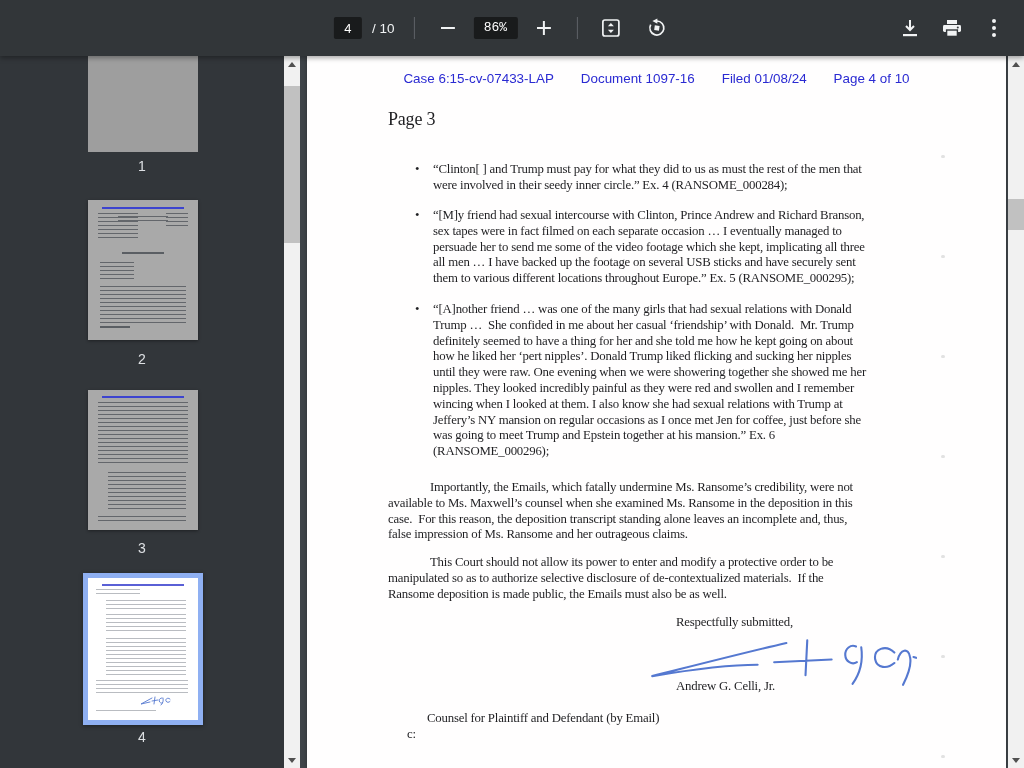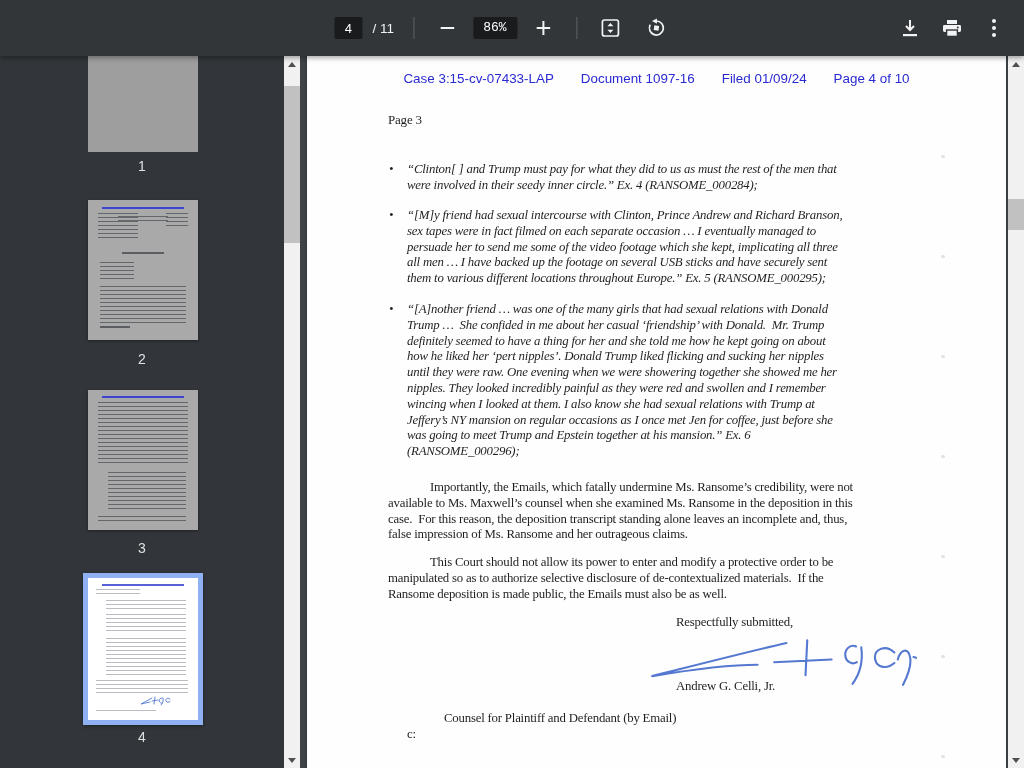--- a/index.html
+++ b/index.html
@@ -53,39 +53,39 @@
   
   .main { position:absolute; left:300px; top:56px; width:724px; height:712px; background:#3f4449; }
   .page { position:absolute; left:7px; top:0; width:699px; height:712px; background:#fffefe;
           box-shadow:0 0 4px rgba(0,0,0,.3); }
   .doc-serif { font-family:"Liberation Serif", serif; color:#1f1f22; }
   .doc-text { font-size:12.8px; line-height:15.8px; letter-spacing:-0.2px; white-space:pre; }
   .stamp { position:absolute; top:15px; left:0; width:100%; display:flex; justify-content:center;
            gap:27px; font-family:"Liberation Sans",sans-serif; font-size:13.4px; color:#2a2ad2; }
   .firm { position:absolute; left:81px; top:40px; font-size:13px; font-variant:small-caps;
           letter-spacing:.2px; }
-  .pg3 { position:absolute; left:81px; top:56px; font-size:13px; }
-  .bullet { position:absolute; left:100px;font-style:italic; }
+  .pg3 { position:absolute; left:81px; top:56px; font-size:18px; }
+  .bullet { position:absolute; left:126px; }
   .bullet::before { content:"•"; position:absolute; left:-18px; top:0; font-size:12.8px; }
   .para { position:absolute; left:81px; text-indent:42px; }
   .closing { position:absolute; left:369px; }
   .signer { position:absolute; left:369px; }
   .ccrow { position:absolute; left:82px; top:655px; }
-  .cc-text { position:absolute; left:55px; top:0; white-space:pre;font-family:Liberation Serif, serif; }
+  .cc-text { position:absolute; left:38px; top:0; white-space:pre;font-family:Liberation Serif, serif; }
   .sig { position:absolute; left:340px; top:578px; }
   .dot { position:absolute; width:4px; height:3px; background:#e2e2e2; border-radius:2px; left:634px; }
 </style>
 </head>
 <body>
 
 <div class="toolbar">
 
   <div class="tb-center">
     <input class="dark-box page-box" value="4" style="">
-    <span class="page-total">/ 11</span>
+    <span class="page-total">/ 10</span>
     <div class="sep"></div>
     <button class="icon-btn">
       <svg class="glyph" width="14" height="2" viewBox="0 0 14 2">
         <rect width="14" height="2" fill="#f1f3f4"></rect>
       </svg>
     </button>
     <div class="dark-box zoom-box">86%</div>
     <button class="icon-btn">
       <svg class="glyph" width="14" height="14" viewBox="0 0 14 14">
         <rect y="6" width="14" height="2" fill="#f1f3f4"></rect>
@@ -187,23 +187,23 @@
     <div class="sb-arrow" style="bottom:0; top:auto;">
         <div class="tri-down"></div>
       </div>
   </div>
 </div>
 
 <div class="main">
   <div class="page doc-serif">
 
     <div class="stamp">
-      <span>Case 3:15-cv-07433-LAP</span>
+      <span>Case 6:15-cv-07433-LAP</span>
       <span>Document 1097-16</span>
-      <span>Filed 01/09/24</span>
+      <span>Filed 01/08/24</span>
       <span>Page 4 of 10</span>
     </div>
 
     <div class="pg3 doc-text">Page 3</div>
 
     <div class="bullet doc-text" style="top:106px;">“Clinton[ ] and Trump must pay for what they did to us as must the rest of the men that
 were involved in their seedy inner circle.” Ex. 4 (RANSOME_000284);</div>
     <div class="bullet doc-text" style="top:152px;">“[M]y friend had sexual intercourse with Clinton, Prince Andrew and Richard Branson,
 sex tapes were in fact filmed on each separate occasion … I eventually managed to
 persuade her to send me some of the video footage which she kept, implicating all three

